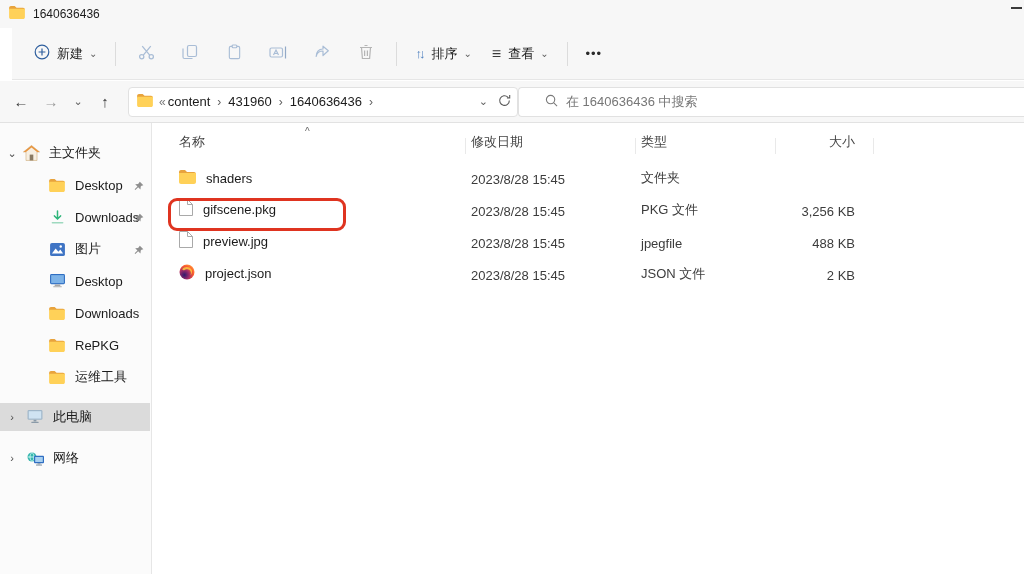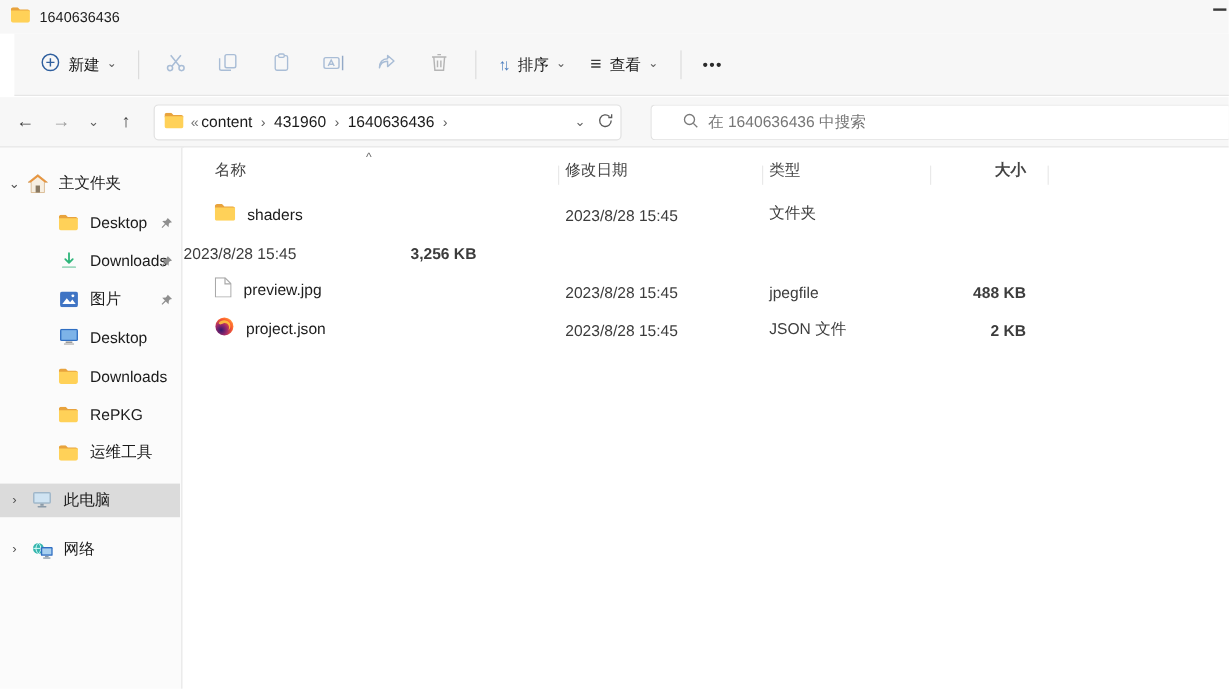--- a/index.html
+++ b/index.html
@@ -38,21 +38,21 @@
   .navarrow.small { font-size:11px; color:#5f5f5f; width:24px; }
   .navarrow.disabled { color:#9a9a9a; }
   .addressbox { width:390px; height:30px; margin-left:8px; background:#fff;
     border:1px solid #e1e1e1; border-radius:4px; display:flex; align-items:center;
     padding:0 6px 0 8px; }
   .crumb-sep { color:#5f5f5f; font-size:12px; padding:0 7px; }
   .crumb { color:#1b1b1b; cursor:pointer; }
   .overflow-glyph { color:#777; margin:0 2px 0 6px; font-size:12px; }
   .addr-right { margin-left:auto; display:flex; align-items:center; gap:10px; }
   .addr-chev { font-size:11px; color:#5f5f5f; }
-  .searchbox { flex:1; height:30px; margin-left:24px; background:#fff;
+  .searchbox { flex:1; height:30px; margin-left:0; background:#fff;
     border:1px solid #e1e1e1; border-radius:4px 0 0 4px; border-right:none;
     display:flex; align-items:center; padding-left:26px; }
   .searchbox input { border:none; outline:none; flex:1; font-size:13px;
     font-family:inherit; color:#1b1b1b; margin-left:8px; background:transparent; }
   .searchbox input::placeholder { color:#767676; }
 
   
   .sidebar { position:absolute; left:0; top:123px; width:152px; height:451px;
     background:#fbfbfb; border-right:1px solid #e6e6e6; padding-top:14px; }
   .side-item { display:flex; align-items:center; height:32px; position:relative;
@@ -70,21 +70,21 @@
   
   .content { position:absolute; left:153px; top:123px; width:986px; height:451px;
     background:#fff; }
   .listhdr { display:flex; align-items:center; height:26px; margin-top:6px;
     color:#444; position:relative; }
   .row { display:flex; align-items:flex-end; height:32px; cursor:default; }
   .c1 { flex:0 0 318px; padding-left:26px; display:flex; align-items:center; gap:10px;
     position:relative; }
   .c2 { flex:0 0 170px; color:#3c3c3c; }
   .c3 { flex:0 0 140px; color:#3c3c3c; }
-  .c4 { flex:0 0 86px; text-align:right; padding-right:12px; color:#3c3c3c;font-weight:bold; }
+  .c4 { flex:0 0 86px; text-align:right; padding-right:12px; color:#3c3c3c; }
   .listhdr .c2, .listhdr .c3, .listhdr .c4 { color:#444; position:relative; }
   .listhdr .c2::before, .listhdr .c3::before, .listhdr .c4::before,
   .listhdr .c4::after {
     content:""; position:absolute; left:-6px; top:5px; width:1px; height:16px; background:#e9e9e9; }
   .listhdr .c4::after { left:auto; right:-7px; }
   .sortcaret { position:absolute; left:152px; top:-7px; font-size:10px; color:#666; }
   .fname { color:#1b1b1b; }
   .redbox { position:absolute; left:15px; top:-1px; width:178px; height:33px;
     border:3px solid #df3420; border-radius:9px; pointer-events:none; }
 </style>
@@ -392,21 +392,32 @@
           </svg>
       </span>
       <span class="fname">shaders</span>
     </div>
     <div class="c2">2023/8/28 15:45</div>
     <div class="c3">文件夹</div>
     <div class="c4"></div>
   </div>
 
   <div class="row">
+    <div class="c1">
+      <div class="redbox"></div>
+      <span>
+        <svg width="14" height="17" viewBox="0 0 14 17">
+            <path fill="#fff" stroke="#a9a9a9" d="M.5.5h8l5 5v11H.5z"></path>
+            <path fill="none" stroke="#a9a9a9" d="M8.5.5v5h5"></path>
+          </svg>
+      </span>
+      <span class="fname">gifscene.pkg</span>
+    </div>
     <div class="c2">2023/8/28 15:45</div>
+    <div class="c3">PKG 文件</div>
     <div class="c4">3,256 KB</div>
   </div>
 
   <div class="row">
     <div class="c1">
       <span>
         <svg width="14" height="17" viewBox="0 0 14 17">
             <path fill="#fff" stroke="#a9a9a9" d="M.5.5h8l5 5v11H.5z"></path>
             <path fill="none" stroke="#a9a9a9" d="M8.5.5v5h5"></path>
           </svg>

